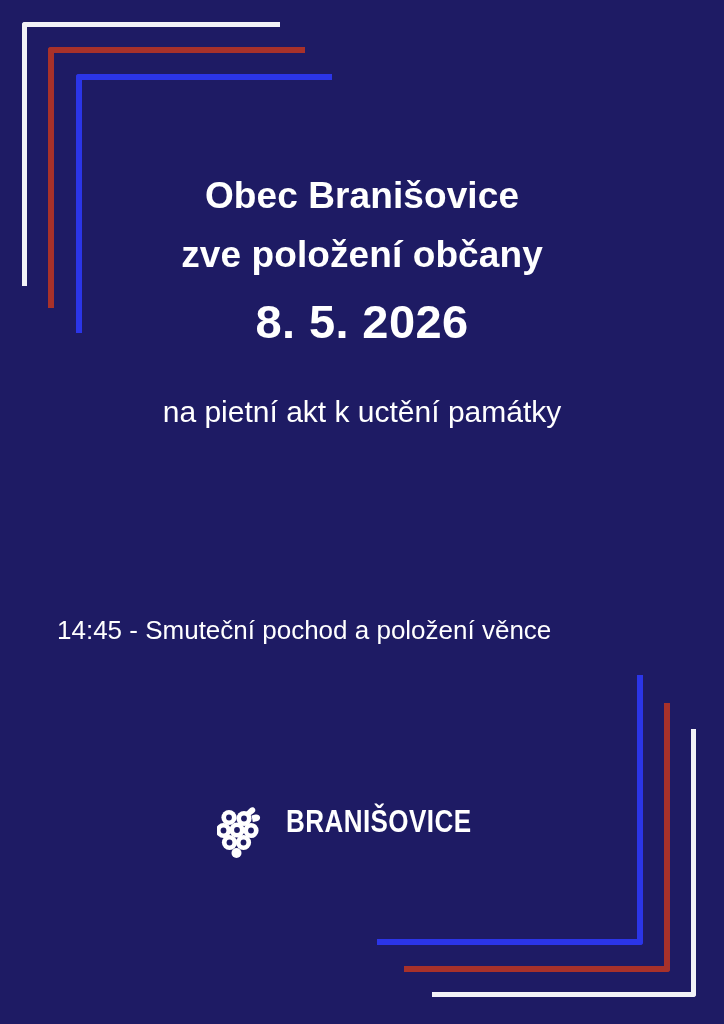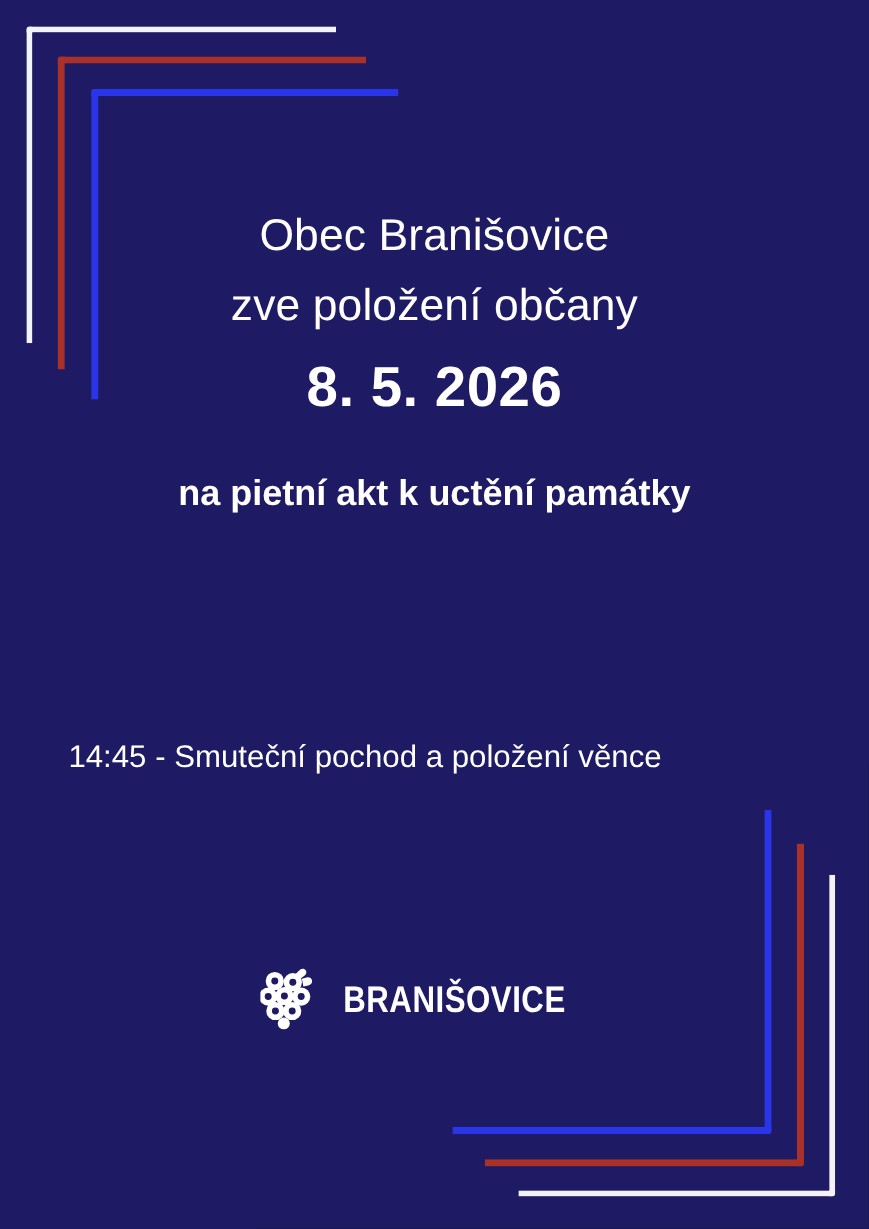--- a/index.html
+++ b/index.html
@@ -91,21 +91,21 @@
 
   .headline {
     position: absolute;
     left: 0;
     right: 0;
     top: 166px;
     text-align: center;
   }
   .headline .line {
     font-size: 37px;
-    font-weight: 400;
+    font-weight: 700;
     line-height: 59px;
     letter-spacing: 0.1px;
     white-space: nowrap;
   }
   .headline .date {
     font-size: 47px;
     font-weight: 700;
     line-height: 64px;
     letter-spacing: 0.4px;
     margin-top: 6px;
@@ -113,21 +113,21 @@
 
   .lede {
     position: absolute;
     left: 0;
     right: 0;
     top: 386px;
     text-align: center;
   }
   .lede .line {
     font-size: 30px;
-    font-weight: 700;
+    font-weight: 400;
     line-height: 52px;
     white-space: nowrap;
   }
 
   .schedule {
     position: absolute;
     left: 57px;
     top: 609px;
   }
   .schedule .row {
@@ -137,21 +137,20 @@
     white-space: nowrap;
   }
 
   
   .logo {
     position: absolute;
     left: 0;
     right: 0;
     top: 806px;
     display: flex;
-    align-items: center;
     justify-content: center;
     gap: 13px;
   }
   .logo-mark {
     display: block;
     width: 56px;
     height: 52px;
   }
   .logo-word {
     font-size: 31px;

